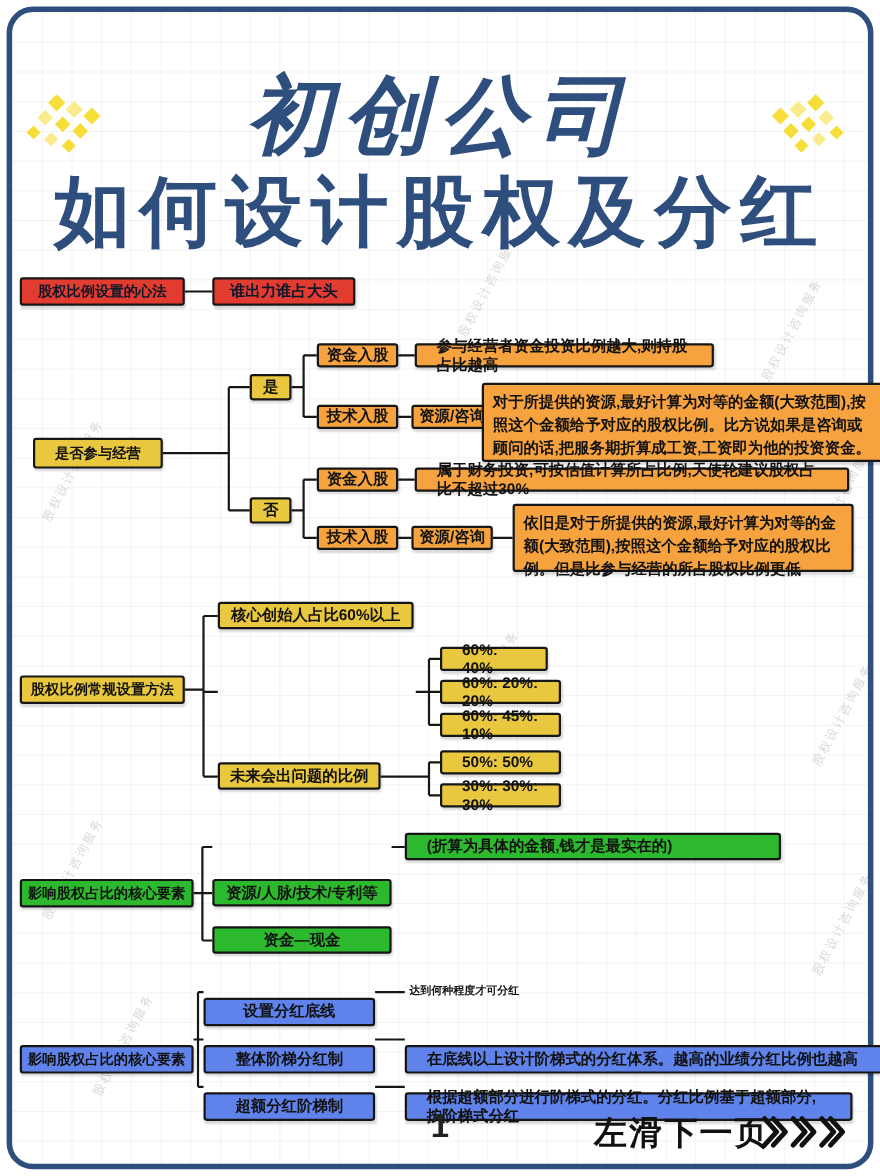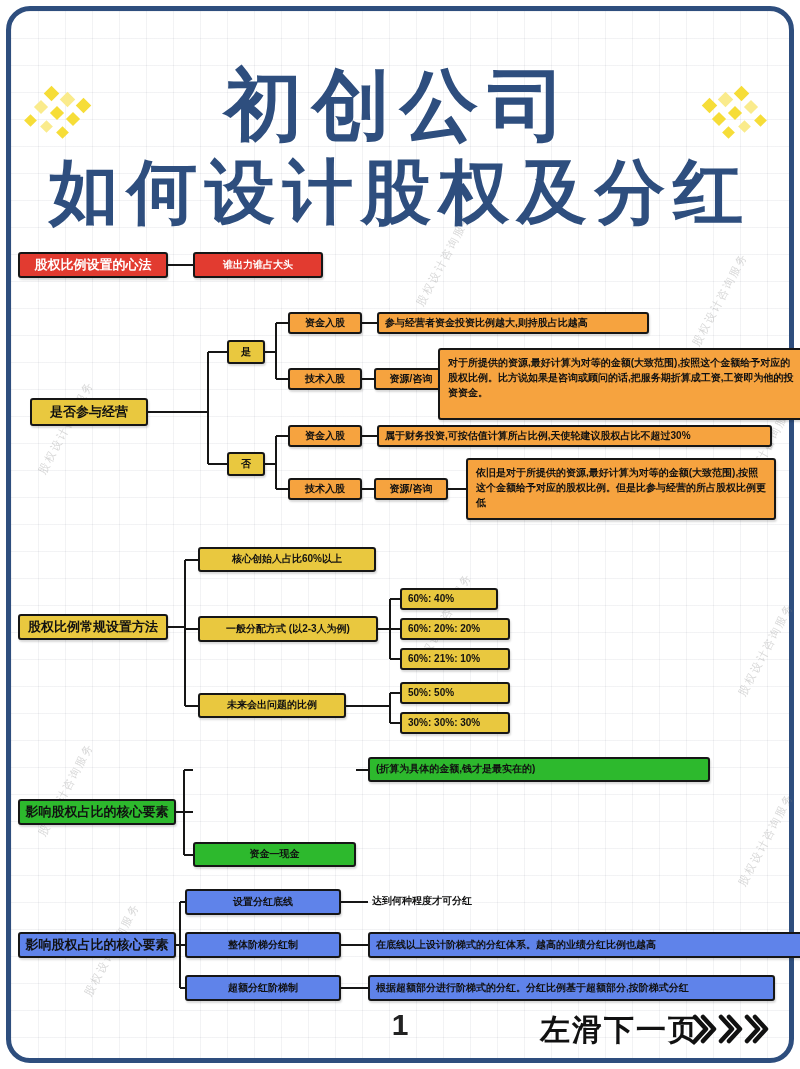--- a/index.html
+++ b/index.html
@@ -8,35 +8,35 @@
   .page { position:relative; width:800px; height:1069px; background:#fff; overflow:hidden; }
   .frame { position:absolute; inset:6px; border:5px solid var(--c-title,#2e4e7e); border-radius:24px;
     background-image:
       linear-gradient(rgba(90,100,120,.08) 1px, transparent 1px),
       linear-gradient(90deg, rgba(90,100,120,.08) 1px, transparent 1px);
     background-size:27px 27px; z-index:0; }
   .connectors { position:absolute; left:0; top:0; z-index:1; pointer-events:none; }
   .wm { position:absolute; color:rgba(125,125,125,.30); font-size:11px; letter-spacing:2px;
         transform:rotate(-62deg); white-space:nowrap; z-index:1; }
   .title1 { position:absolute; top:54px; left:0; width:100%; text-align:center;
-    font-size:78px; font-weight:900; color:var(--c-title,#2e4e7e); letter-spacing:10px; z-index:2; }
+    font-size:78px; font-weight:900; color:var(--c-title,#2e4e7e); letter-spacing:10px; z-index:2;font-style:italic; }
   .title2 { position:absolute; top:146px; left:0; width:100%; text-align:center;
     font-size:70px; font-weight:900; color:var(--c-title,#2e4e7e); letter-spacing:8px; z-index:2; }
   .bx { position:absolute; display:flex; align-items:center; justify-content:center;
-    border:2px solid #161616; border-radius:3px; font-weight:bold; font-size:10px;
+    border:2px solid #161616; border-radius:3px; font-weight:bold; font-size:14px;
     color:#111; text-align:center; line-height:1.25; box-shadow:1px 2px 2px rgba(0,0,0,.15); z-index:2; }
   .bx.root { font-size:13px; }
-  .bx.left { justify-content:flex-start; text-align:left; padding:2px 6px; }
+  .bx.left { justify-content:flex-start; text-align:left; padding:2px 18px; }
   .bx.multi { align-items:flex-start; justify-content:flex-start; text-align:left;
     padding:5px 8px; line-height:1.5; font-weight:bold; }
-  .red    { background:var(--c-red,#e23b30); color:#ffffff; }
+  .red    { background:var(--c-red,#e23b30); color:#0f172a; }
   .orange { background:var(--c-orange,#f6a33f); }
   .yellow { background:var(--c-yellow,#e9c83f); }
   .green  { background:var(--c-green,#2db92d); }
-  .blue   { background:var(--c-blue,#5f83ea); }
+  .blue   { background:var(--c-blue,#5f83ea);margin-top:18px; }
   .plain { position:absolute; font-weight:bold; font-size:10px; color:#111; z-index:2; }
   .pagenum { position:absolute; left:378px; top:1008px; width:44px; text-align:center;
     font-size:30px; font-weight:bold; color:#222; z-index:2; }
   .swipe { position:absolute; left:540px; top:1010px; font-size:30px; font-weight:900;
     color:#111; letter-spacing:2px; z-index:2; }
   .chevrons { position:absolute; left:692px; top:1013px; z-index:2; }
   .diamonds { position:absolute; width:92px; height:58px; z-index:2; }
   .dm { position:absolute; transform:rotate(45deg); }
 </style>
 </head>
@@ -112,30 +112,30 @@
   <div class="bx orange multi" style="left:438px;top:348px;width:367px;height:72px">对于所提供的资源,最好计算为对等的金额(大致范围),按照这个金额给予对应的股权比例。比方说如果是咨询或顾问的话,把服务期折算成工资,工资即为他的投资资金。</div>
 
   <div class="bx orange" style="left:288px;top:425px;width:74px;height:22px">资金入股</div>
   <div class="bx orange left" style="left:377px;top:425px;width:395px;height:22px">属于财务投资,可按估值计算所占比例,天使轮建议股权占比不超过30%</div>
   <div class="bx orange" style="left:288px;top:478px;width:74px;height:22px">技术入股</div>
   <div class="bx orange" style="left:374px;top:478px;width:74px;height:22px">资源/咨询</div>
   <div class="bx orange multi" style="left:466px;top:458px;width:310px;height:62px">依旧是对于所提供的资源,最好计算为对等的金额(大致范围),按照这个金额给予对应的股权比例。但是比参与经营的所占股权比例更低</div>
 
   <div class="bx yellow root" style="left:18px;top:614px;width:150px;height:26px">股权比例常规设置方法</div>
   <div class="bx yellow" style="left:198px;top:547px;width:178px;height:25px">核心创始人占比60%以上</div>
-  <div class="bx yellow" style="left:198px;top:616px;width:180px;height:26px">一般分配方式 (以2-3人为例)</div>
   <div class="bx yellow left" style="left:400px;top:588px;width:98px;height:22px">60%: 40%</div>
   <div class="bx yellow left" style="left:400px;top:618px;width:110px;height:22px">60%: 20%: 20%</div>
-  <div class="bx yellow left" style="left:400px;top:648px;width:110px;height:22px">60%: 21%: 10%</div>
+  <div class="bx yellow left" style="left:400px;top:648px;width:110px;height:22px">60%: 45%: 10%</div>
   <div class="bx yellow" style="left:198px;top:693px;width:148px;height:25px">未来会出问题的比例</div>
   <div class="bx yellow left" style="left:400px;top:682px;width:110px;height:22px">50%: 50%</div>
   <div class="bx yellow left" style="left:400px;top:712px;width:110px;height:22px">30%: 30%: 30%</div>
 
   <div class="bx green root" style="left:18px;top:799px;width:158px;height:26px">影响股权占比的核心要素</div>
   <div class="bx green left" style="left:368px;top:757px;width:342px;height:25px">(折算为具体的金额,钱才是最实在的)</div>
+  <div class="bx green" style="left:193px;top:799px;width:163px;height:25px">资源/人脉/技术/专利等</div>
   <div class="bx green" style="left:193px;top:842px;width:163px;height:25px">资金—现金</div>
 
   <div class="bx blue root" style="left:18px;top:932px;width:158px;height:26px">影响股权占比的核心要素</div>
   <div class="bx blue" style="left:185px;top:889px;width:156px;height:26px">设置分红底线</div>
   <div class="plain" style="left:372px;top:894px">达到何种程度才可分红</div>
   <div class="bx blue" style="left:185px;top:932px;width:156px;height:26px">整体阶梯分红制</div>
   <div class="bx blue left" style="left:368px;top:932px;width:462px;height:26px">在底线以上设计阶梯式的分红体系。越高的业绩分红比例也越高</div>
   <div class="bx blue" style="left:185px;top:975px;width:156px;height:26px">超额分红阶梯制</div>
   <div class="bx blue left" style="left:368px;top:975px;width:407px;height:26px">根据超额部分进行阶梯式的分红。分红比例基于超额部分,按阶梯式分红</div>
 

